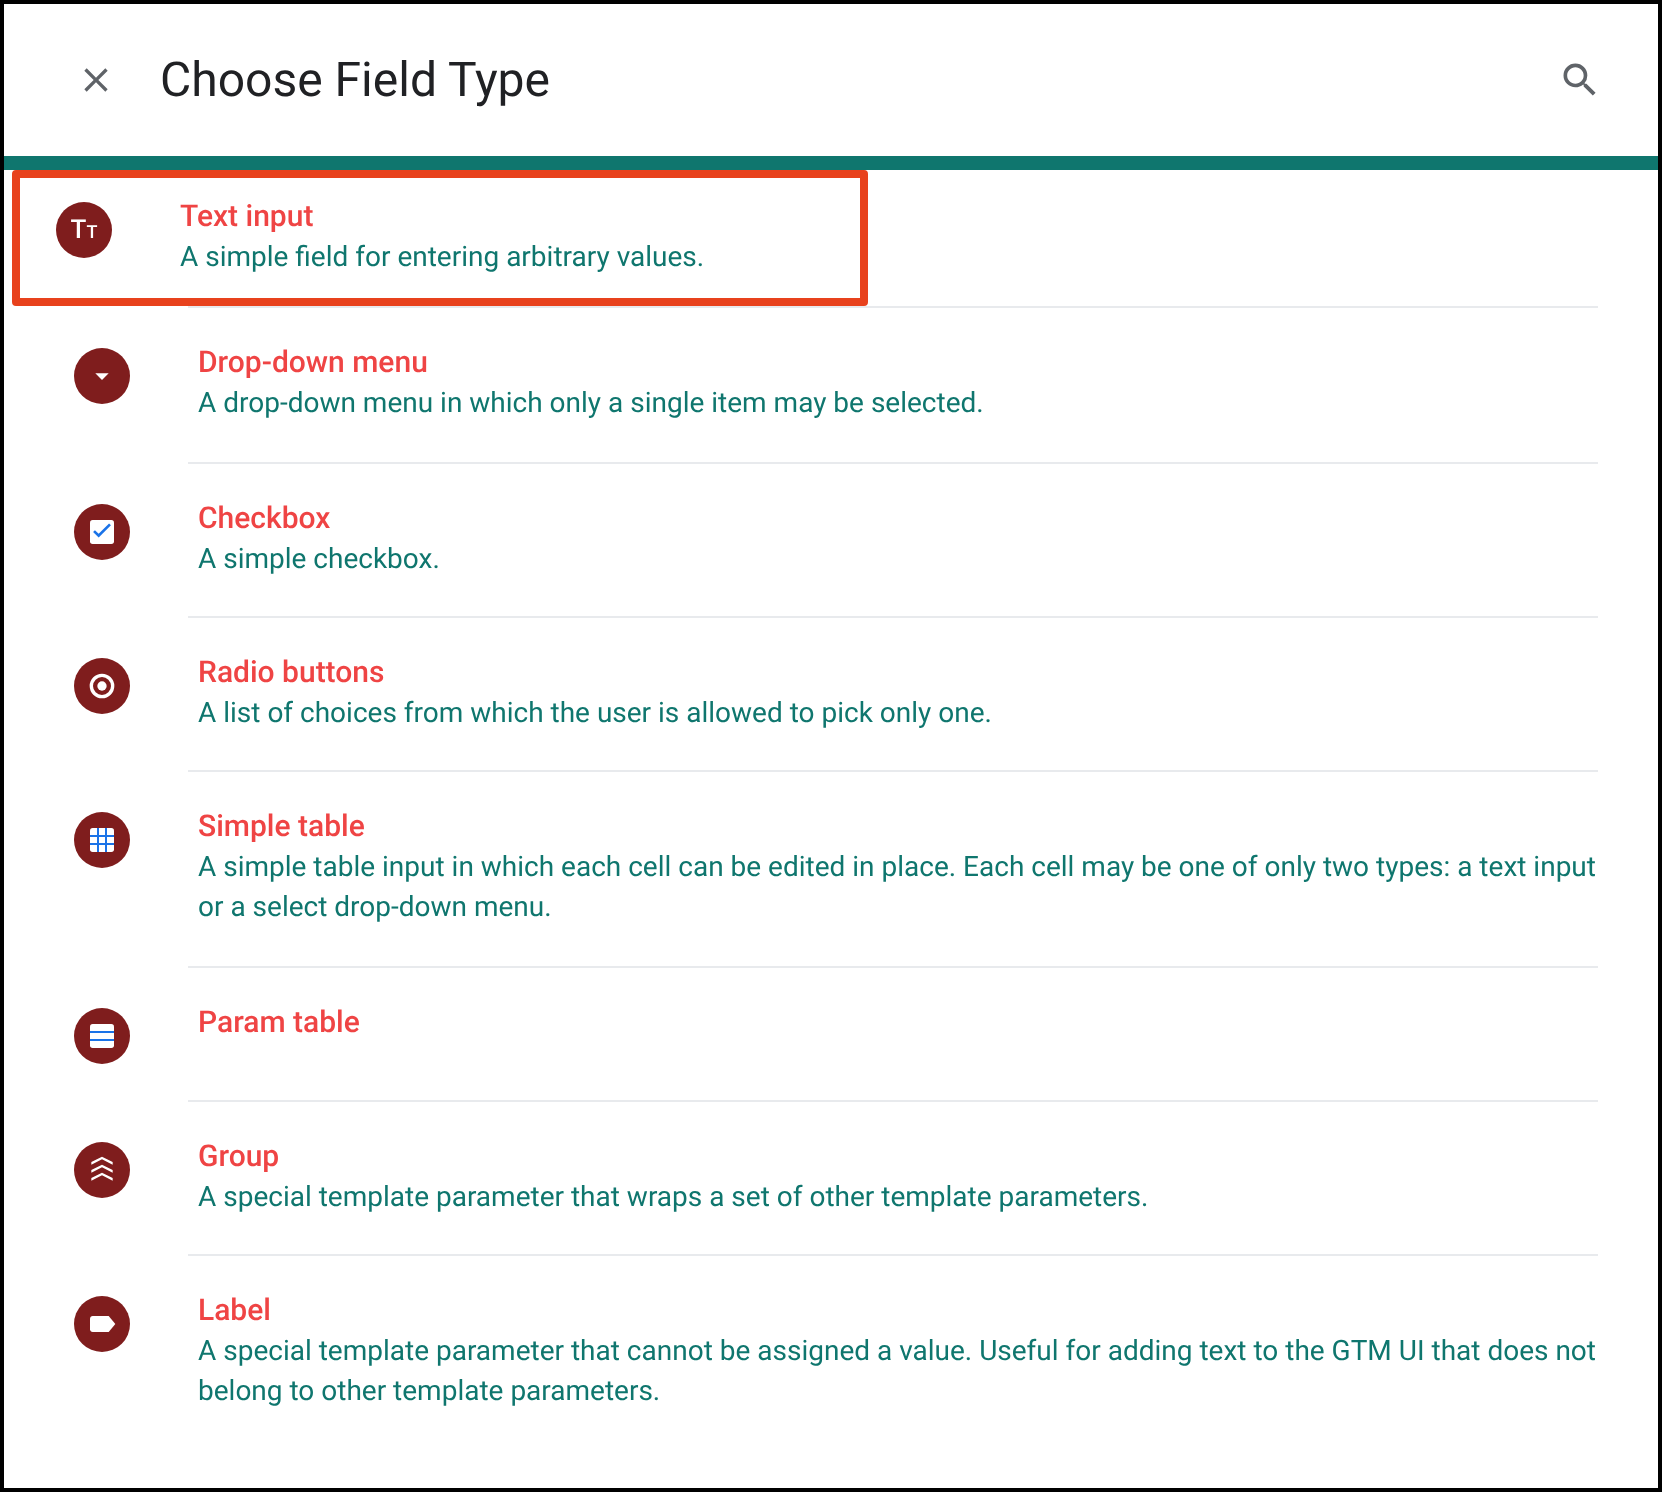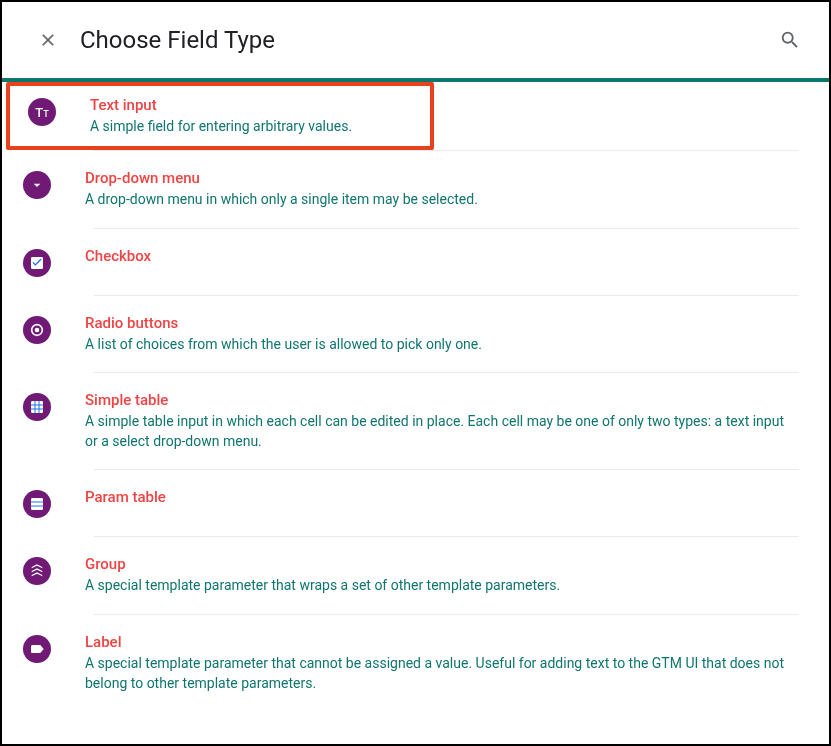--- a/index.html
+++ b/index.html
@@ -10,21 +10,21 @@
       background: #fff;
       width: 831px;
       height: 746px;
       border: 2px solid #000;
       overflow: hidden;
     }
     .header {
       display: flex;
       align-items: center;
       padding: 24px 28px 24px 36px;
-      border-bottom: 4px solid #0f766e;
+      border-bottom: 7px solid #0f766e;
     }
     .close-btn {
       cursor: pointer;
       margin-right: 22px;
       display: flex;
       align-items: center;
       justify-content: center;
       color: #5f6368;
     }
     .title {
@@ -39,21 +39,21 @@
       display: flex;
       align-items: center;
       justify-content: center;
     }
     .list {
       padding-left: 0;
     }
     .item {
       display: flex;
       align-items: flex-start;
-      padding: 18px 30px 18px 21px;
+      padding: 18px 30px 18px 35px;
       cursor: pointer;
       position: relative;
     }
     .item.highlighted {
       padding: 14px 26px 14px 26px;
     }
     .highlight-box {
       position: absolute;
       top: 0;
       left: 4px;
@@ -66,21 +66,21 @@
     .item-divider {
       margin-left: 92px;
       margin-right: 30px;
       border: none;
       border-top: 1px solid #e8eaed;
     }
     .icon-wrap {
       width: 28px;
       height: 28px;
       border-radius: 50%;
-      background: #701a75;
+      background: #7f1d1d;
       display: flex;
       align-items: center;
       justify-content: center;
       flex-shrink: 0;
       margin-right: 34px;
       margin-top: 2px;
     }
     .icon-svg {
       fill: #fff;
       width: 16px;
@@ -153,20 +153,21 @@
 
   <div class="item">
     <div class="icon-wrap">
       <svg class="icon-svg" viewBox="0 0 24 24" width="14" height="14">
           <rect x="3" y="3" width="18" height="18" rx="2" fill="#fff"></rect>
           <path fill="#1a73e8" d="M9.5 16.2L5.3 12l1.4-1.4 2.8 2.8 7.8-7.8 1.4 1.4z"></path>
         </svg>
     </div>
     <div class="item-text">
       <div class="item-title">Checkbox</div>
+      <div class="item-desc">A simple checkbox.</div>
     </div>
   </div>
   <hr class="item-divider">
 
   <div class="item">
     <div class="icon-wrap">
       <svg class="icon-svg" viewBox="0 0 24 24" width="16" height="16">
           <circle cx="12" cy="12" r="8" fill="none" stroke="#fff" stroke-width="2.5"></circle>
           <circle cx="12" cy="12" r="3.5" fill="#fff"></circle>
         </svg>

